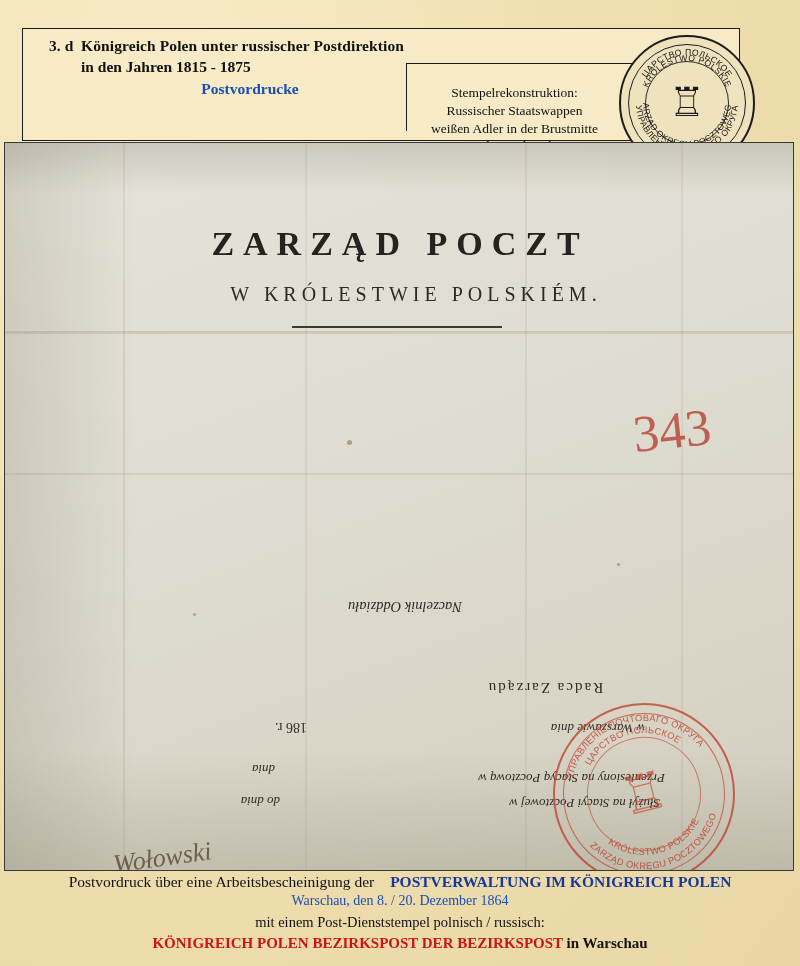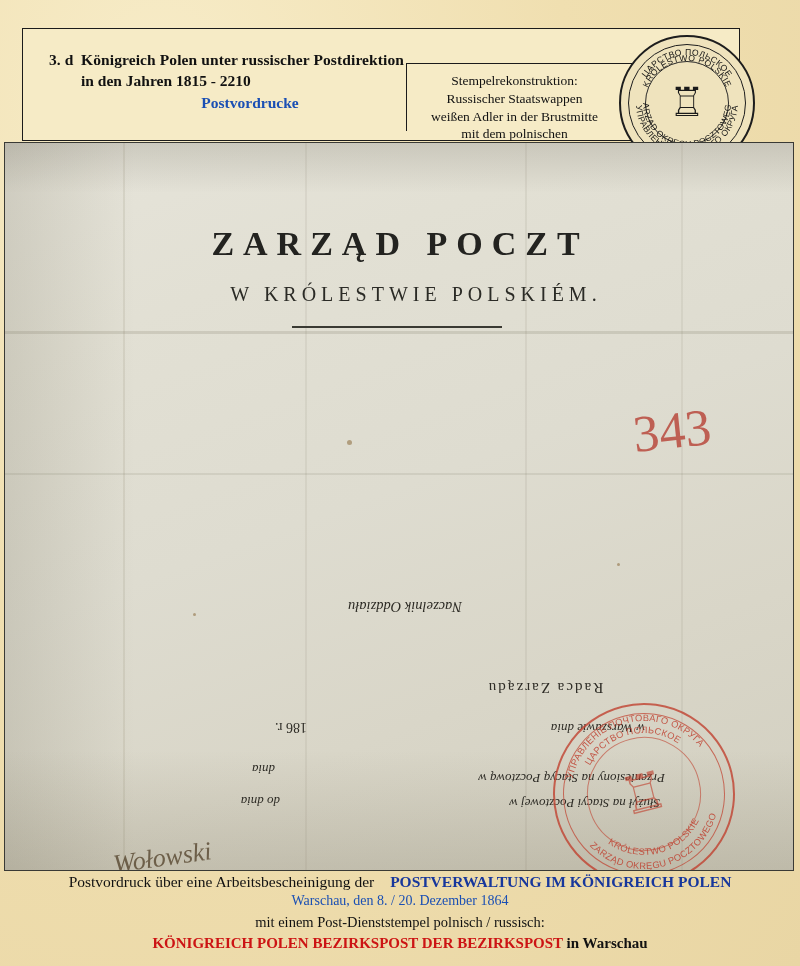--- a/index.html
+++ b/index.html
@@ -30,21 +30,21 @@
     top: 28px;
     width: 718px;
     height: 113px;
     border: 1.5px solid #1b1b1b;
     background: #f6ebc6;
     box-sizing: border-box;
   }
   .hdr-left {
     position: absolute;
     left: 12px;
-    top: 22px;
+    top: 8px;
     width: 370px;
   }
   .hdr-line1 {
     font-size: 15.5px;
     font-weight: bold;
     color: #111;
     letter-spacing: 0.1px;
     white-space: nowrap;
   }
   .hdr-num {
@@ -74,21 +74,21 @@
   
   .hdr-right-box {
     position: absolute;
     left: 383px;
     top: 34px;
     width: 334px;
     height: 68px;
     border-left: 1.5px solid #1b1b1b;
     border-top: 1.5px solid #1b1b1b;
     box-sizing: border-box;
-    padding-top: 8px;
+    padding-top: 20px;
   }
   .hdr-right-box div {
     text-align: center;
     font-size: 13.5px;
     color: #111;
     line-height: 1.32;
     padding-right: 118px;
   }
 
   
@@ -332,21 +332,21 @@
 <body>
 
 <div class="sheet"></div>
 
 <div class="header-box">
 
   <div class="hdr-left">
     <div class="hdr-line1">
       <span class="hdr-num">3. d</span><span>Königreich Polen unter russischer Postdirektion</span>
     </div>
-    <div class="hdr-line2">in den Jahren  1815 -  2210</div>
+    <div class="hdr-line2">in den Jahren  1815 -  1875</div>
     <div class="hdr-line3">Postvordrucke</div>
   </div>
 
   <div class="hdr-right-box">
     <div>Stempelrekonstruktion:</div>
     <div>Russischer Staatswappen</div>
     <div>weißen Adler in  der Brustmitte</div>
     <div>mit dem polnischen</div>
   </div>
 

